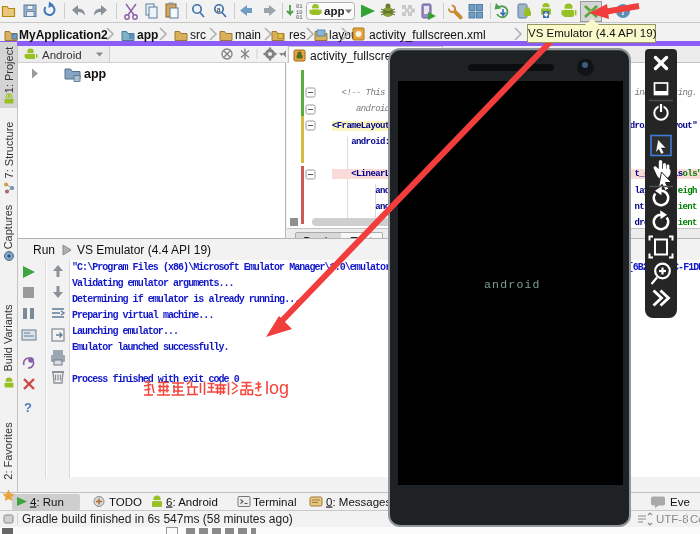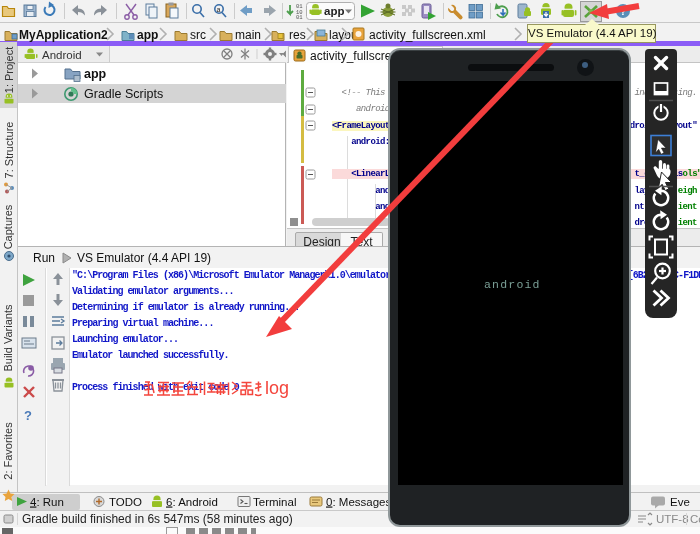--- a/index.html
+++ b/index.html
@@ -314,29 +314,20 @@
   </div>
 
   <div class="abs" style="left:0;top:18px;width:268px;height:19px;">
     <svg width="268" height="19" viewBox="0 0 268 19">
       <path d="M14 4.5 l6 5 -6 5 Z" fill="#9a9a9a"></path>
       <path d="M47 15 V5 h5.5 l2 2.5 h7.5 v7.5 Z" fill="#87a3c2" stroke="#54708e" stroke-width="1"></path>
       <rect x="56" y="11.5" width="6" height="6" fill="#aebecd" stroke="#54708e" stroke-width=".8"></rect>
       <text x="66" y="14" font-size="12.5" font-weight="bold" fill="#111">app</text>
     </svg>
   </div>
-  <div class="abs" style="left:0;top:38px;width:268px;height:19px;background:#d4d4d4;">
-    <svg width="268" height="19" viewBox="0 0 268 19">
-      <path d="M14 4.5 l6 5 -6 5 Z" fill="#9a9a9a"></path>
-      <circle cx="53" cy="10" r="6.2" fill="none" stroke="#3d9970" stroke-width="1.6"></circle>
-        <circle cx="53" cy="10" r="2.6" fill="#2e7a56"></circle>
-        <path d="M53 3.8 a6.2 6.2 0 0 1 6.2 6.2 l-3.6 0 a2.6 2.6 0 0 0 -2.6 -2.6 Z" fill="#62c08c"></path>
-      <text x="66" y="14" font-size="12.5" fill="#111">Gradle Scripts</text>
-    </svg>
-  </div>
 </div>
 
 <div class="abs" id="editor" style="left:287px;top:46px;width:413px;height:207px;background:#fff;">
 
   <div class="abs" style="left:0;top:0;width:413px;height:17px;background:#ececec;border-bottom:1px solid #c4c4c4;">
     <div class="abs" style="left:1px;top:0;width:155px;height:17px;background:#fdfdfd;border:1px solid #c4c4c4;border-bottom:none;">
       <svg class="abs" style="left:4px;top:2px;" width="13" height="13" viewBox="0 0 13 13">
           <rect x="1" y="1" width="11" height="11" rx="1.5" fill="#e8a33c" stroke="#9a6a1a"></rect>
           <g fill="#4a6d2a">
             <rect x="3.5" y="6" width="6" height="3.6" rx=".8"></rect>
@@ -385,21 +376,21 @@
     <div class="abs" style="left:3px;top:1px;width:8px;height:8px;background:#8f8f8f;"></div>
     <div class="abs" style="left:25px;top:1px;width:78px;height:8px;background:#cfcfcf;border-radius:4px;"></div>
   </div>
 
   <div class="abs" style="left:0;top:182px;width:413px;height:25px;background:#ececec;border-top:1px solid #c4c4c4;">
     <div class="abs" style="left:8px;top:3px;width:54px;height:19px;background:#d9d9d9;border:1px solid #aaaaaa;border-radius:2px 0 0 2px;font-size:12px;text-align:center;line-height:18px;color:#222;">Design</div>
     <div class="abs" style="left:54px;top:3px;width:42px;height:19px;background:#f7f7f7;border:1px solid #aaaaaa;border-left:none;border-radius:0 2px 2px 0;font-size:12px;text-align:center;line-height:18px;color:#222;">Text</div>
   </div>
 </div>
 
-<div class="abs" id="runpanel" style="left:18px;top:246px;width:682px;height:239px;background:#fff;border-top:1px solid #b4b4b4;">
+<div class="abs" id="runpanel" style="left:18px;top:238px;width:682px;height:239px;background:#fff;border-top:1px solid #b4b4b4;">
 
   <div class="abs" style="left:0;top:0;width:682px;height:21px;background:#f2f2f2;">
     <span class="abs" style="left:15px;top:4px;font-size:12px;color:#111;">Run</span>
     <svg class="abs" style="left:43px;top:5px;" width="12" height="12" viewBox="0 0 12 12">
         <path d="M2 1 l8 5 -8 5 Z" fill="#b0b0b0" stroke="#8a8a8a"></path>
       </svg>
     <span class="abs" style="left:59px;top:4px;font-size:12px;color:#111;">VS Emulator (4.4 API 19)</span>
   </div>
 
   <div class="abs" style="left:0;top:21px;width:28px;height:218px;background:#f2f2f2;border-right:1px solid #dadada;"></div>

